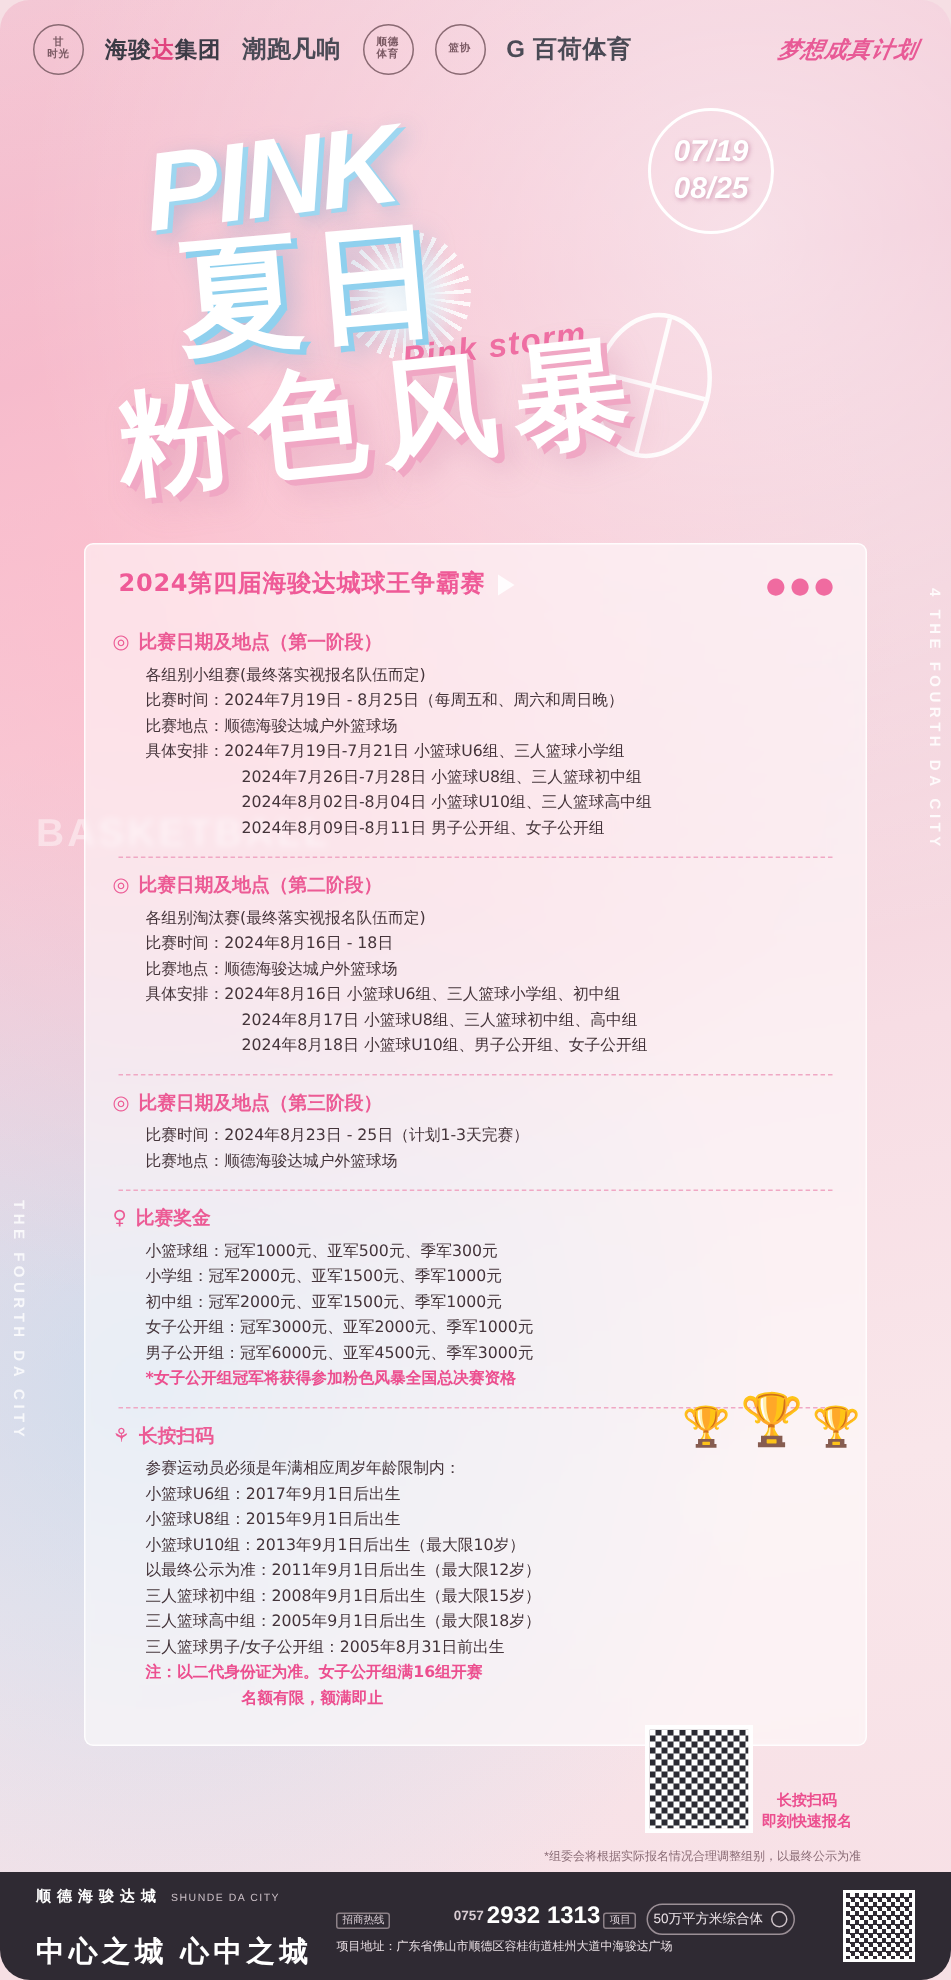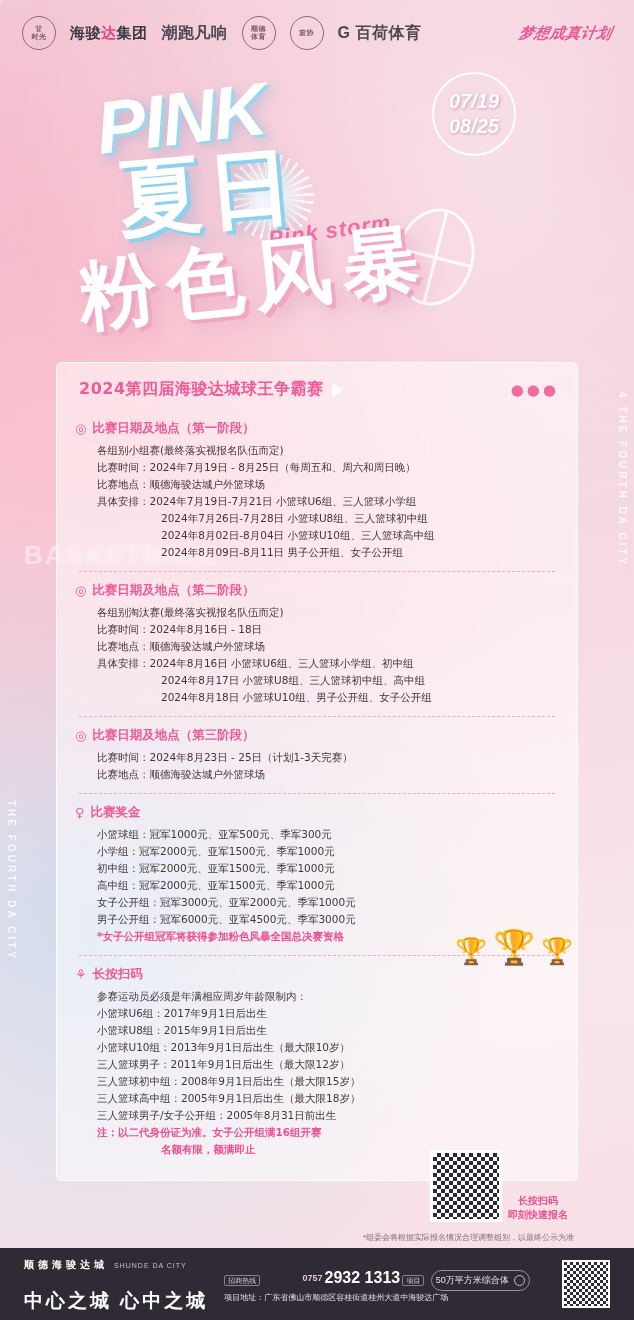--- a/index.html
+++ b/index.html
@@ -12,20 +12,21 @@
   }
   .poster {
     position: relative;
     width: 634px; height: 1320px;
     background:
       radial-gradient(circle at 78% 12%, rgba(255,255,255,0.55) 0%, rgba(255,255,255,0) 38%),
       radial-gradient(circle at 20% 30%, rgba(255,190,205,0.8) 0%, rgba(255,190,205,0) 45%),
       radial-gradient(circle at 15% 70%, rgba(176,215,240,0.55) 0%, rgba(176,215,240,0) 40%),
       linear-gradient(170deg,#f3c9d6 0%,#eeb9cb 18%,#f2cdd8 35%,#f7dde4 55%,#f9e6ea 75%,#f7dfe5 100%);
     overflow: hidden;
+    border-radius: 20px;
   }
   
   .poster:before{
     content:"";position:absolute;inset:0;
     background:
       linear-gradient(115deg, rgba(255,255,255,0.25) 0 2px, rgba(255,255,255,0) 2px 60px),
       linear-gradient(65deg, rgba(160,205,235,0.18) 0 3px, rgba(160,205,235,0) 3px 90px);
     pointer-events:none;
   }
   
@@ -280,38 +281,37 @@
         </div>
         <div class="section">
           <div class="sec-head">
             <span class="ico">♀</span>
             <span>比赛奖金</span>
           </div>
           <div class="lines">
             <div class="line">小篮球组：冠军1000元、亚军500元、季军300元</div>
             <div class="line">小学组：冠军2000元、亚军1500元、季军1000元</div>
             <div class="line">初中组：冠军2000元、亚军1500元、季军1000元</div>
-            <div class="line">高中组：冠军2000元、亚军1500元、季军1000元</div>
             <div class="line">女子公开组：冠军3000元、亚军2000元、季军1000元</div>
             <div class="line">男子公开组：冠军6000元、亚军4500元、季军3000元</div>
             <div class="line highlight">*女子公开组冠军将获得参加粉色风暴全国总决赛资格</div>
           </div>
           <hr class="divider">
         </div>
         <div class="section">
           <div class="sec-head">
             <span class="ico">⚘</span>
             <span>长按扫码</span>
           </div>
           <div class="lines">
             <div class="line">参赛运动员必须是年满相应周岁年龄限制内：</div>
             <div class="line">小篮球U6组：2017年9月1日后出生</div>
             <div class="line">小篮球U8组：2015年9月1日后出生</div>
             <div class="line">小篮球U10组：2013年9月1日后出生（最大限10岁）</div>
-            <div class="line">三人篮球男子：2011年9月1日后出生（最大限12岁）</div>
+            <div class="line">以最终公示为准：2011年9月1日后出生（最大限12岁）</div>
             <div class="line">三人篮球初中组：2008年9月1日后出生（最大限15岁）</div>
             <div class="line">三人篮球高中组：2005年9月1日后出生（最大限18岁）</div>
             <div class="line">三人篮球男子/女子公开组：2005年8月31日前出生</div>
             <div class="line highlight">注：以二代身份证为准。女子公开组满16组开赛</div>
             <div class="line highlight indent">名额有限，额满即止</div>
           </div>
         </div>
       </div>
   </div>
 

